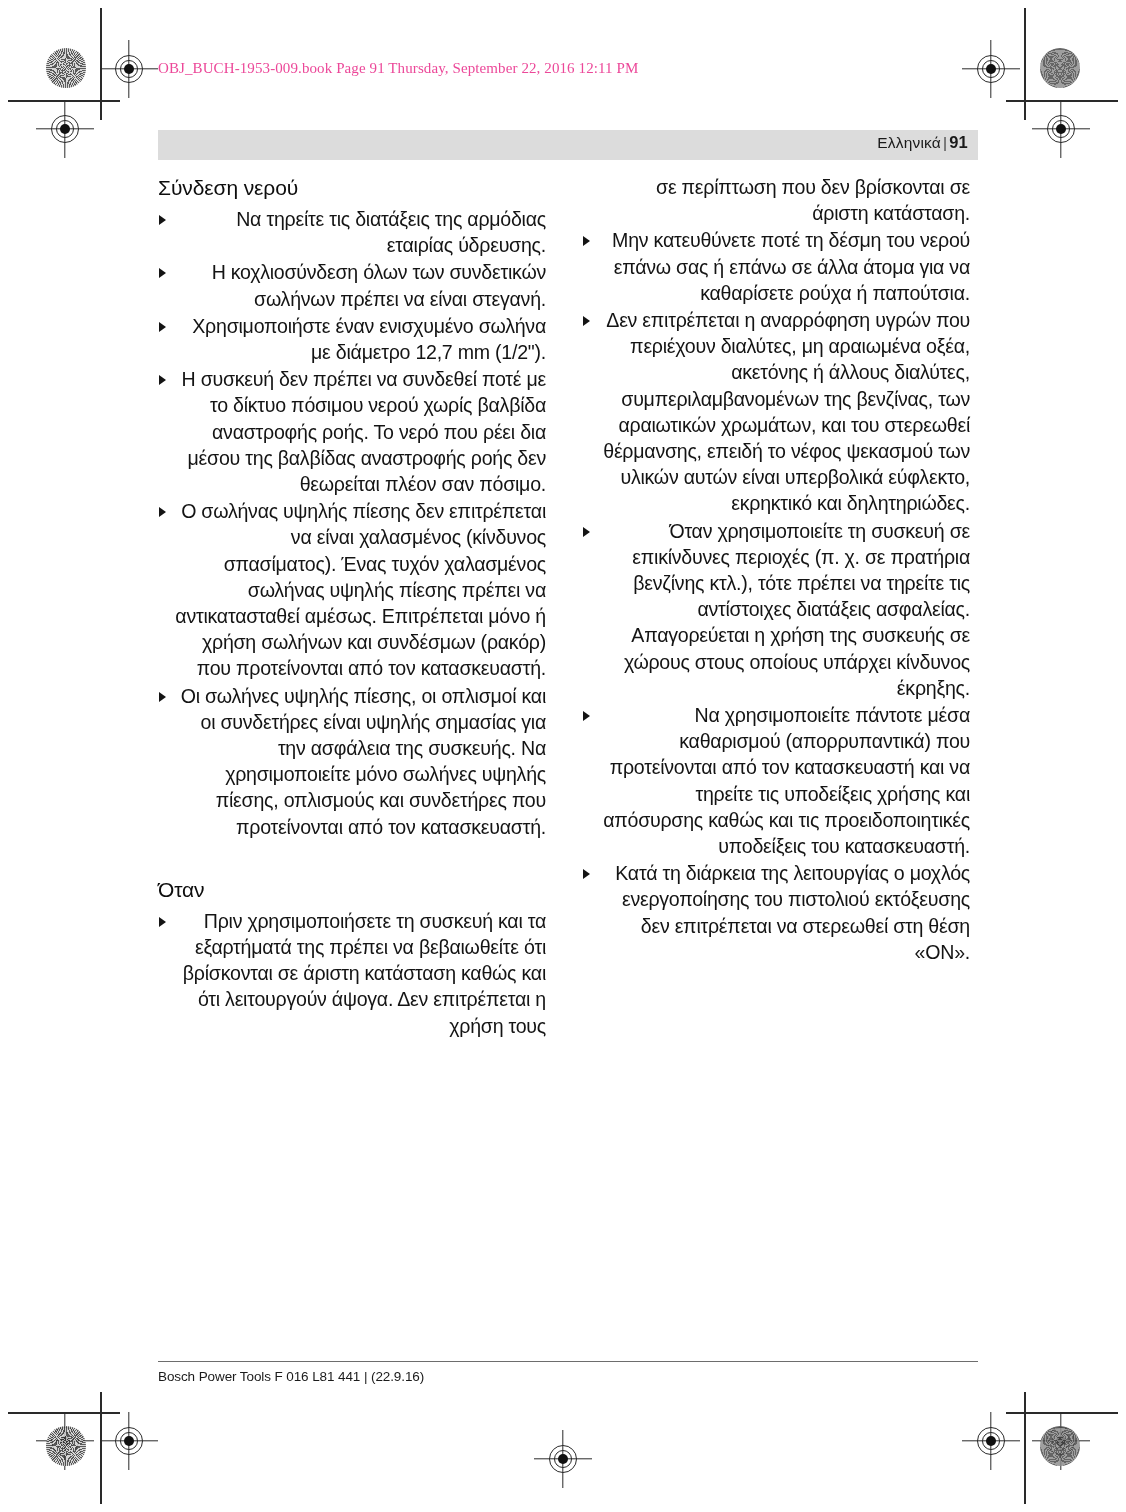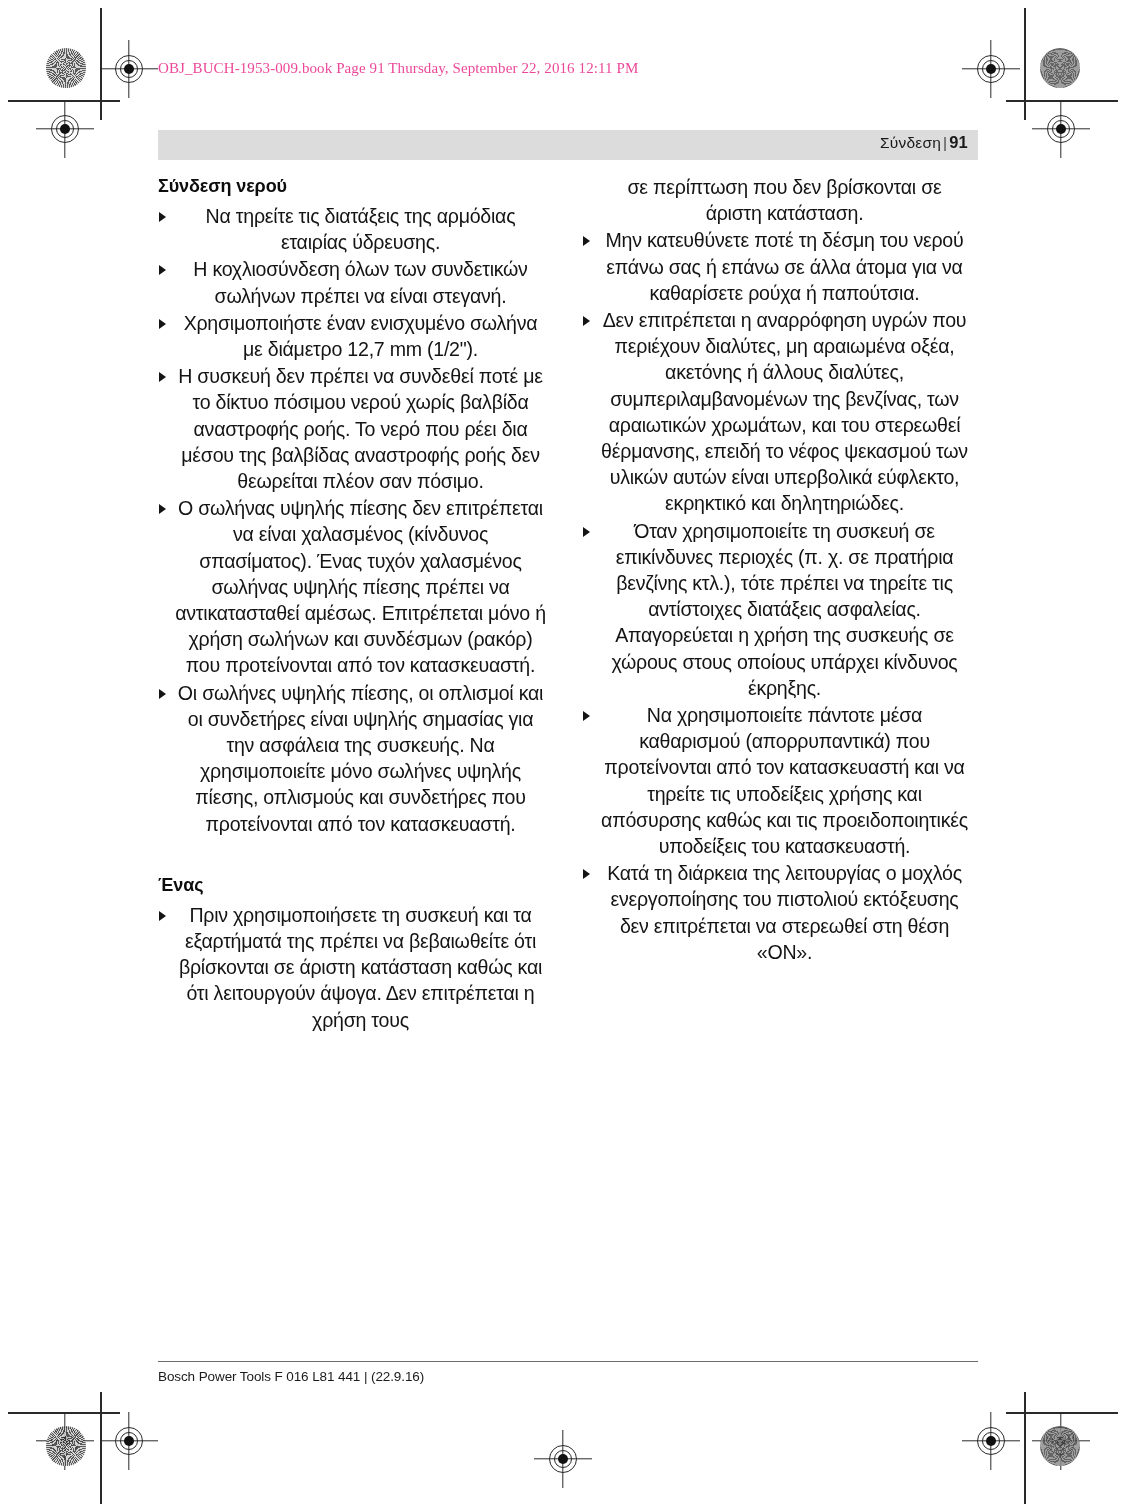--- a/index.html
+++ b/index.html
@@ -101,22 +101,22 @@
   .columns {
     display: flex;
     gap: 36px;
     align-items: flex-start;
   }
   .col {
     width: 388px;
   }
 
   h2.sec-title {
-    font-size: 18px;
-    font-weight: bold;
+    font-size: 21px;
+    font-weight: normal;
     margin: 2px 0 6px 0;
     letter-spacing: -0.1px;
     color: #0d0d0d;
   }
   h2.sec-title.spaced {
     margin-top: 38px;
   }
 
   ul.bullets {
     list-style: none;
@@ -124,21 +124,21 @@
     padding: 0;
   }
   ul.bullets li {
     position: relative;
     padding-left: 17px;
     margin-bottom: 1px;
     font-size: 19.6px;
     line-height: 26.2px;
     letter-spacing: -0.25px;
     color: #141414;
-    text-align: center;
+    text-align: right;
   }
   ul.bullets li::before {
     content: "";
     position: absolute;
     left: 1px;
     top: 9px;
     width: 0;
     height: 0;
     border-left: 7px solid #141414;
     border-top: 5px solid transparent;
@@ -260,37 +260,37 @@
 <div class="rosette dense" style="left:1040px; top:48px;"></div>
 <div class="rosette" style="left:46px; top:1426px;"></div>
 <div class="rosette dense" style="left:1040px; top:1426px;"></div>
 
 <div class="doc-header">OBJ_BUCH-1953-009.book  Page 91  Thursday, September 22, 2016  12:11 PM</div>
 
 <div class="page">
 
   <div class="running-head">
     <div class="rh-text">
-      <span>Σύνδεση</span><span class="sep">|</span><span class="pg">91</span>
+      <span>Ελληνικά</span><span class="sep">|</span><span class="pg">91</span>
     </div>
   </div>
 
   <div class="columns">
 
     <div class="col">
       <h2 class="sec-title">Σύνδεση νερού</h2>
       <ul class="bullets">
         <li>Να τηρείτε τις διατάξεις της αρμόδιας εταιρίας ύδρευσης.</li>
         <li>Η κοχλιοσύνδεση όλων των συνδετικών σωλήνων πρέπει να είναι στεγανή.</li>
         <li>Χρησιμοποιήστε έναν ενισχυμένο σωλήνα με διάμετρο 12,7 mm (1/2").</li>
         <li>Η συσκευή δεν πρέπει να συνδεθεί ποτέ με το δίκτυο πόσιμου νερού χωρίς βαλβίδα αναστροφής ροής. Το νερό που ρέει δια μέσου της βαλβίδας αναστροφής ροής δεν θεωρείται πλέον σαν πόσιμο.</li>
         <li>Ο σωλήνας υψηλής πίεσης δεν επιτρέπεται να είναι χαλασμένος (κίνδυνος σπασίματος). Ένας τυχόν χαλασμένος σωλήνας υψηλής πίεσης πρέπει να αντικατασταθεί αμέσως. Επιτρέπεται μόνο ή χρήση σωλήνων και συνδέσμων (ρακόρ) που προτείνονται από τον κατασκευαστή.</li>
         <li>Οι σωλήνες υψηλής πίεσης, οι οπλισμοί και οι συνδετήρες είναι υψηλής σημασίας για την ασφάλεια της συσκευής. Να χρησιμοποιείτε μόνο σωλήνες υψηλής πίεσης, οπλισμούς και συνδετήρες που προτείνονται από τον κατασκευαστή.</li>
       </ul>
-      <h2 class="sec-title spaced">Ένας</h2>
+      <h2 class="sec-title spaced">Όταν</h2>
       <ul class="bullets">
         <li>Πριν χρησιμοποιήσετε τη συσκευή και τα εξαρτήματά της πρέπει να βεβαιωθείτε ότι βρίσκονται σε άριστη κατάσταση καθώς και ότι λειτουργούν άψογα. Δεν επιτρέπεται η χρήση τους</li>
       </ul>
     </div>
 
     <div class="col">
       <ul class="bullets">
         <li class="cont">σε περίπτωση που δεν βρίσκονται σε άριστη κατάσταση.</li>
         <li>Μην κατευθύνετε ποτέ τη δέσμη του νερού επάνω σας ή επάνω σε άλλα άτομα για να καθαρίσετε ρούχα ή παπούτσια.</li>
         <li>Δεν επιτρέπεται η αναρρόφηση υγρών που περιέχουν διαλύτες, μη αραιωμένα οξέα, ακετόνης ή άλλους διαλύτες, συμπεριλαμβανομένων της βενζίνας, των αραιωτικών χρωμάτων, και του στερεωθεί θέρμανσης, επειδή το νέφος ψεκασμού των υλικών αυτών είναι υπερβολικά εύφλεκτο, εκρηκτικό και δηλητηριώδες.</li>

